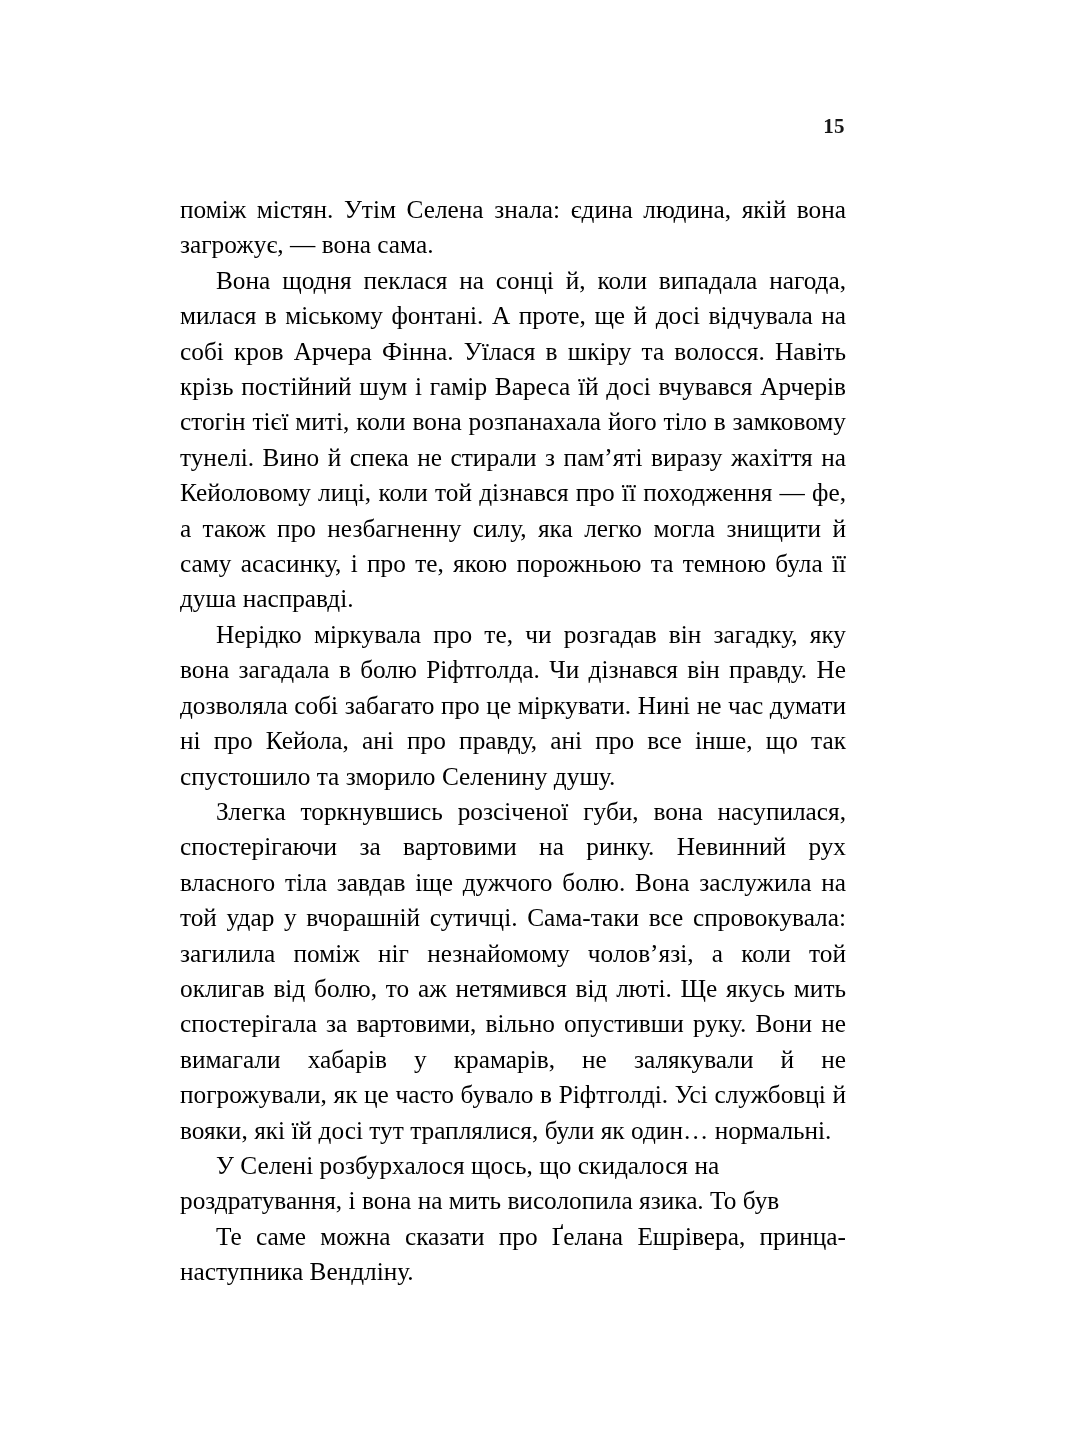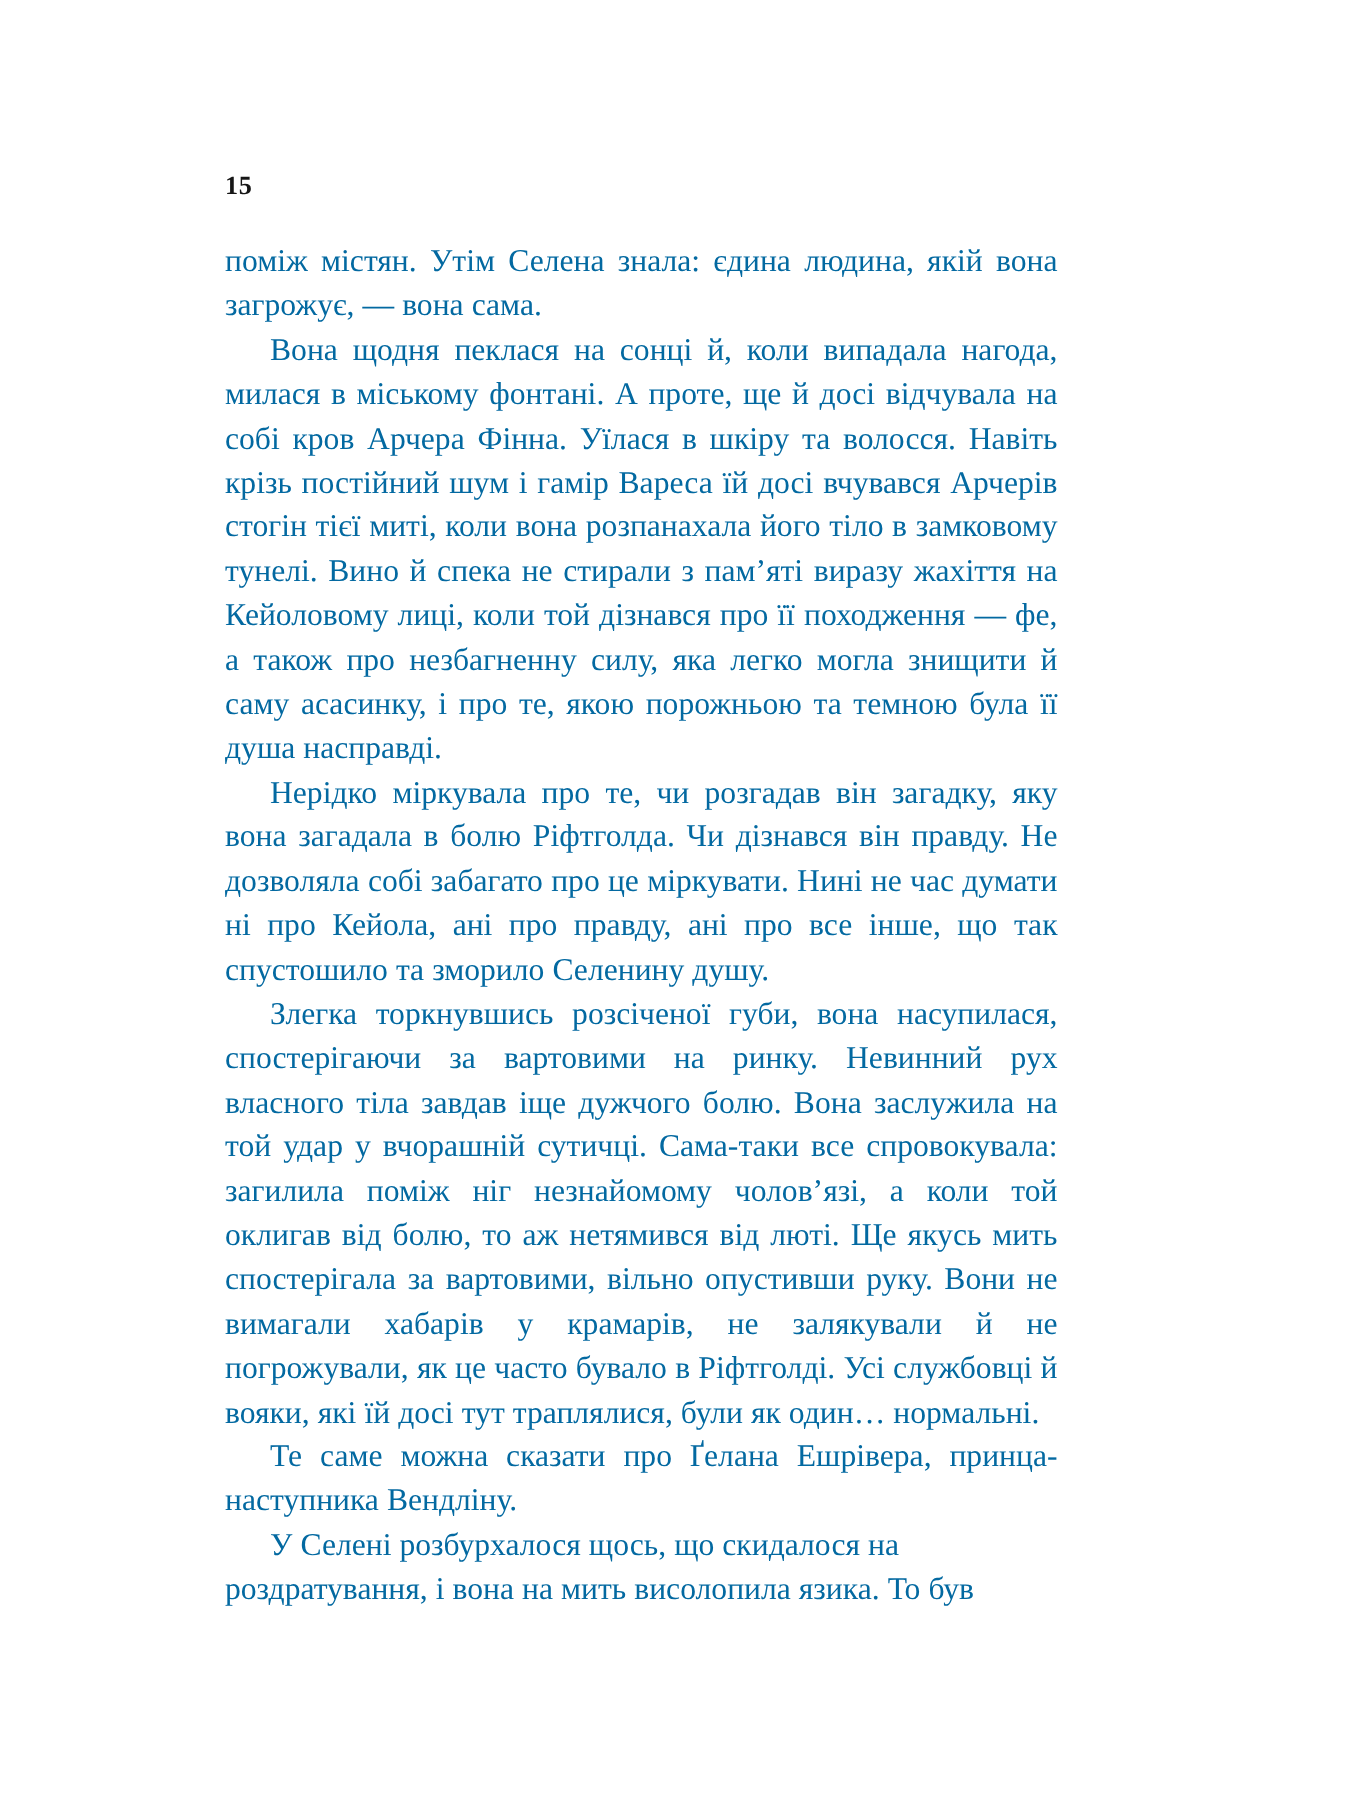--- a/index.html
+++ b/index.html
@@ -20,25 +20,26 @@
     position: relative;
     width: 1080px;
     height: 1440px;
     background: #ffffff;
     box-sizing: border-box;
   }
 
   
   .folio-area {
     position: absolute;
-    top: 138px;
+    top: 116px;
     left: 180px;
     width: 665px;
     height: 30px;
     display: flex;
+    justify-content: flex-end;
     align-items: flex-start;
   }
   .folio {
     font-family: "Liberation Serif", "DejaVu Serif", serif;
     font-size: 21px;
     font-weight: 700;
     color: #161616;
     letter-spacing: 0.4px;
     line-height: 1;
   }
@@ -51,21 +52,21 @@
     width: 666px;
   }
 
   .para {
     margin: 0;
     font-size: 25.3px;
     line-height: 35.4px;
     text-align: justify;
     text-justify: inter-word;
     text-indent: 36px;
-    color: #0369a1;
+    color: #000000;
     font-weight: 400;
     hyphens: manual;
     -webkit-hyphens: manual;
     word-spacing: 0.1px;
   }
   .para.continuation {
     text-indent: 0;
   }
   
   .para.last-open {
@@ -84,19 +85,19 @@
   <div class="textblock">
 
     <p class="para continuation">поміж містян. Утім Селена знала: єдина людина, якій вона загрожує, — вона сама.</p>
 
     <p class="para">Вона щодня пеклася на сонці й, коли випадала нагода, милася в міському фонтані. А проте, ще й досі відчувала на собі кров Арчера Фінна. Уїлася в шкіру та волосся. Навіть крізь постійний шум і гамір Вареса їй досі вчувався Арчерів стогін тієї миті, коли вона розпанахала його тіло в замковому тунелі. Вино й спека не стирали з пам’яті виразу жахіття на Кейоловому лиці, коли той дізнався про її походження — фе, а також про незбагненну силу, яка легко могла знищити й саму асасинку, і про те, якою порожньою та темною була її душа насправді.</p>
 
     <p class="para">Нерідко міркувала про те, чи розгадав він загадку, яку вона загадала в болю Ріфтголда. Чи дізнався він правду. Не дозволяла собі забагато про це міркувати. Нині не час думати ні про Кейола, ані про правду, ані про все інше, що так спустошило та зморило Селенину душу.</p>
 
     <p class="para">Злегка торкнувшись розсіченої губи, вона насупилася, спостерігаючи за вартовими на ринку. Невинний рух власного тіла завдав іще дужчого болю. Вона заслужила на той удар у вчорашній сутичці. Сама-таки все спровокувала: загилила поміж ніг незнайомому чолов’язі, а коли той оклигав від болю, то аж нетямився від люті. Ще якусь мить спостерігала за вартовими, вільно опустивши руку. Вони не вимагали хабарів у крамарів, не залякували й не погрожували, як це часто бувало в Ріфтголді. Усі службовці й вояки, які їй досі тут траплялися, були як один… нормальні.</p>
 
+    <p class="para last-open">У Селені розбурхалося щось, що скидалося на роздратування, і вона на мить висолопила язика. То був</p>
+
     <p class="para">Те саме можна сказати про Ґелана Ешрівера, принца-наступника Вендліну.</p>
-
-    <p class="para last-open">У Селені розбурхалося щось, що скидалося на роздратування, і вона на мить висолопила язика. То був</p>
 
   </div>
 
 </div>
 
 </body></html>

